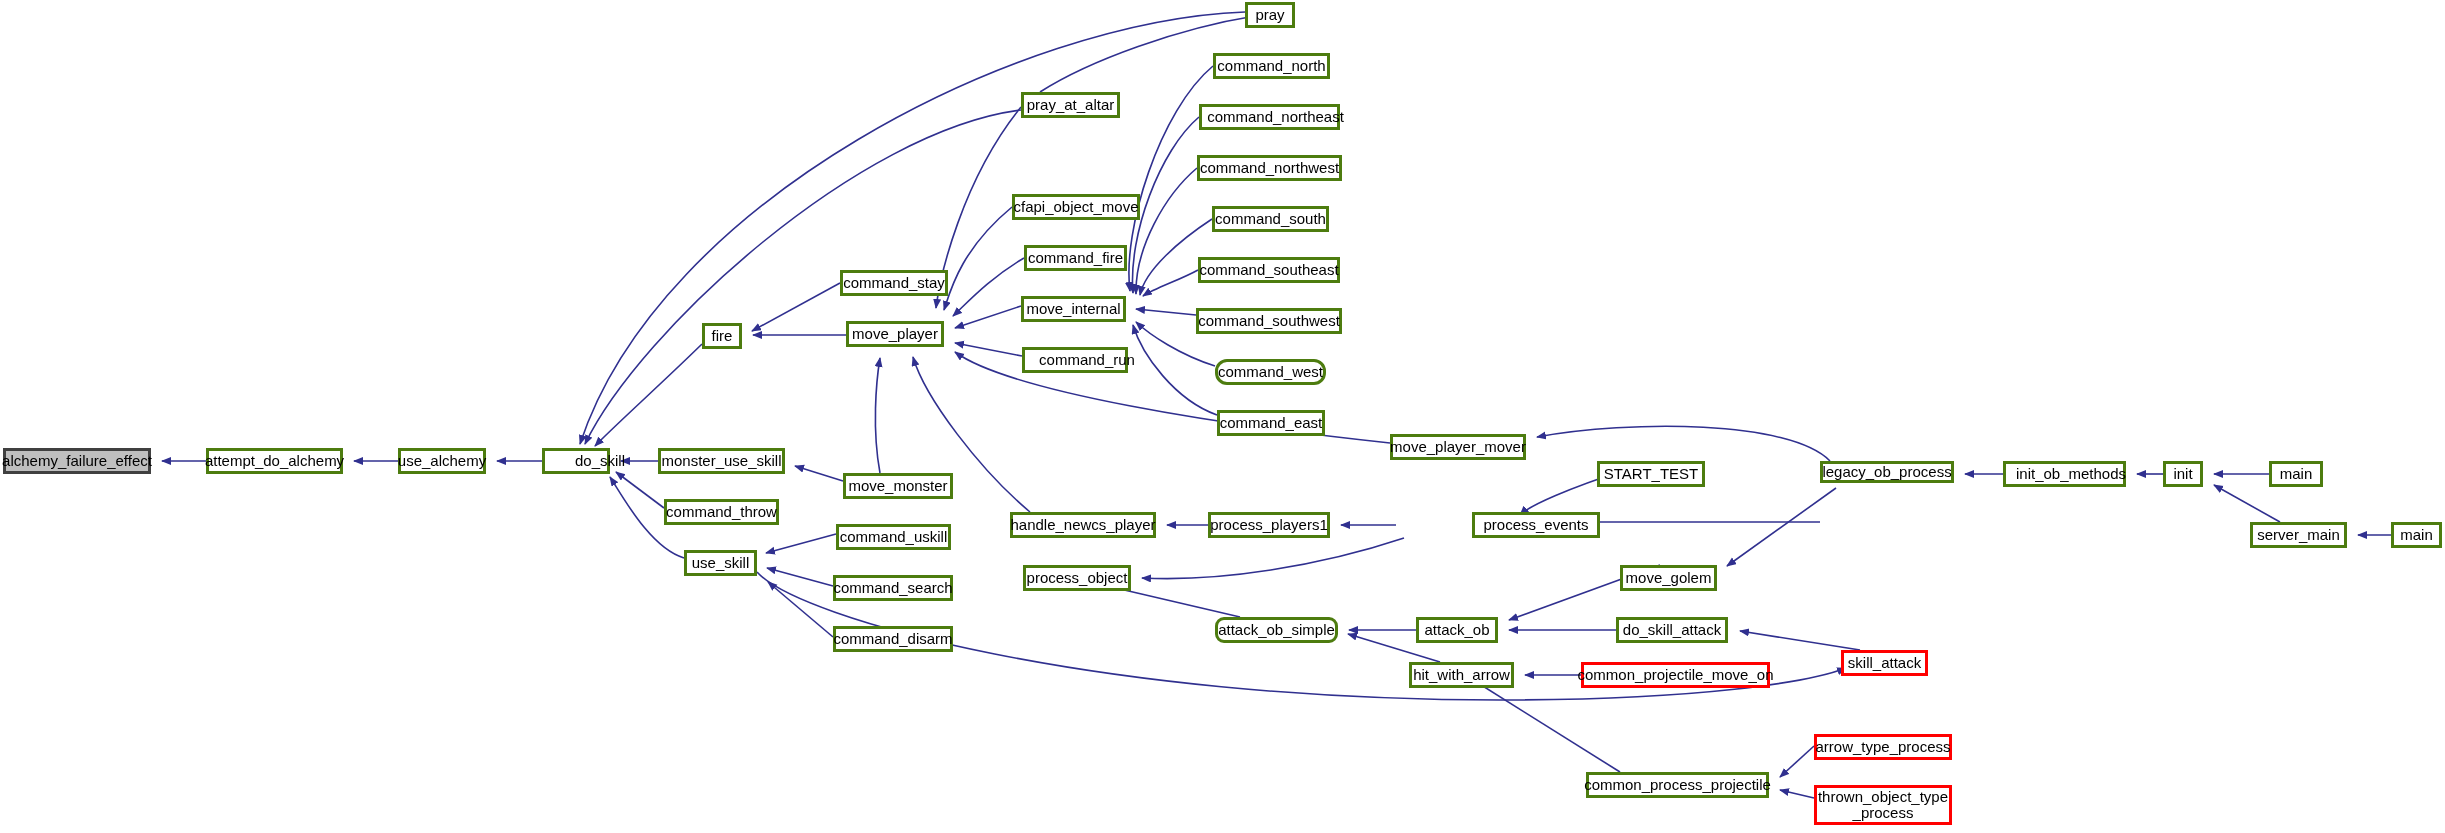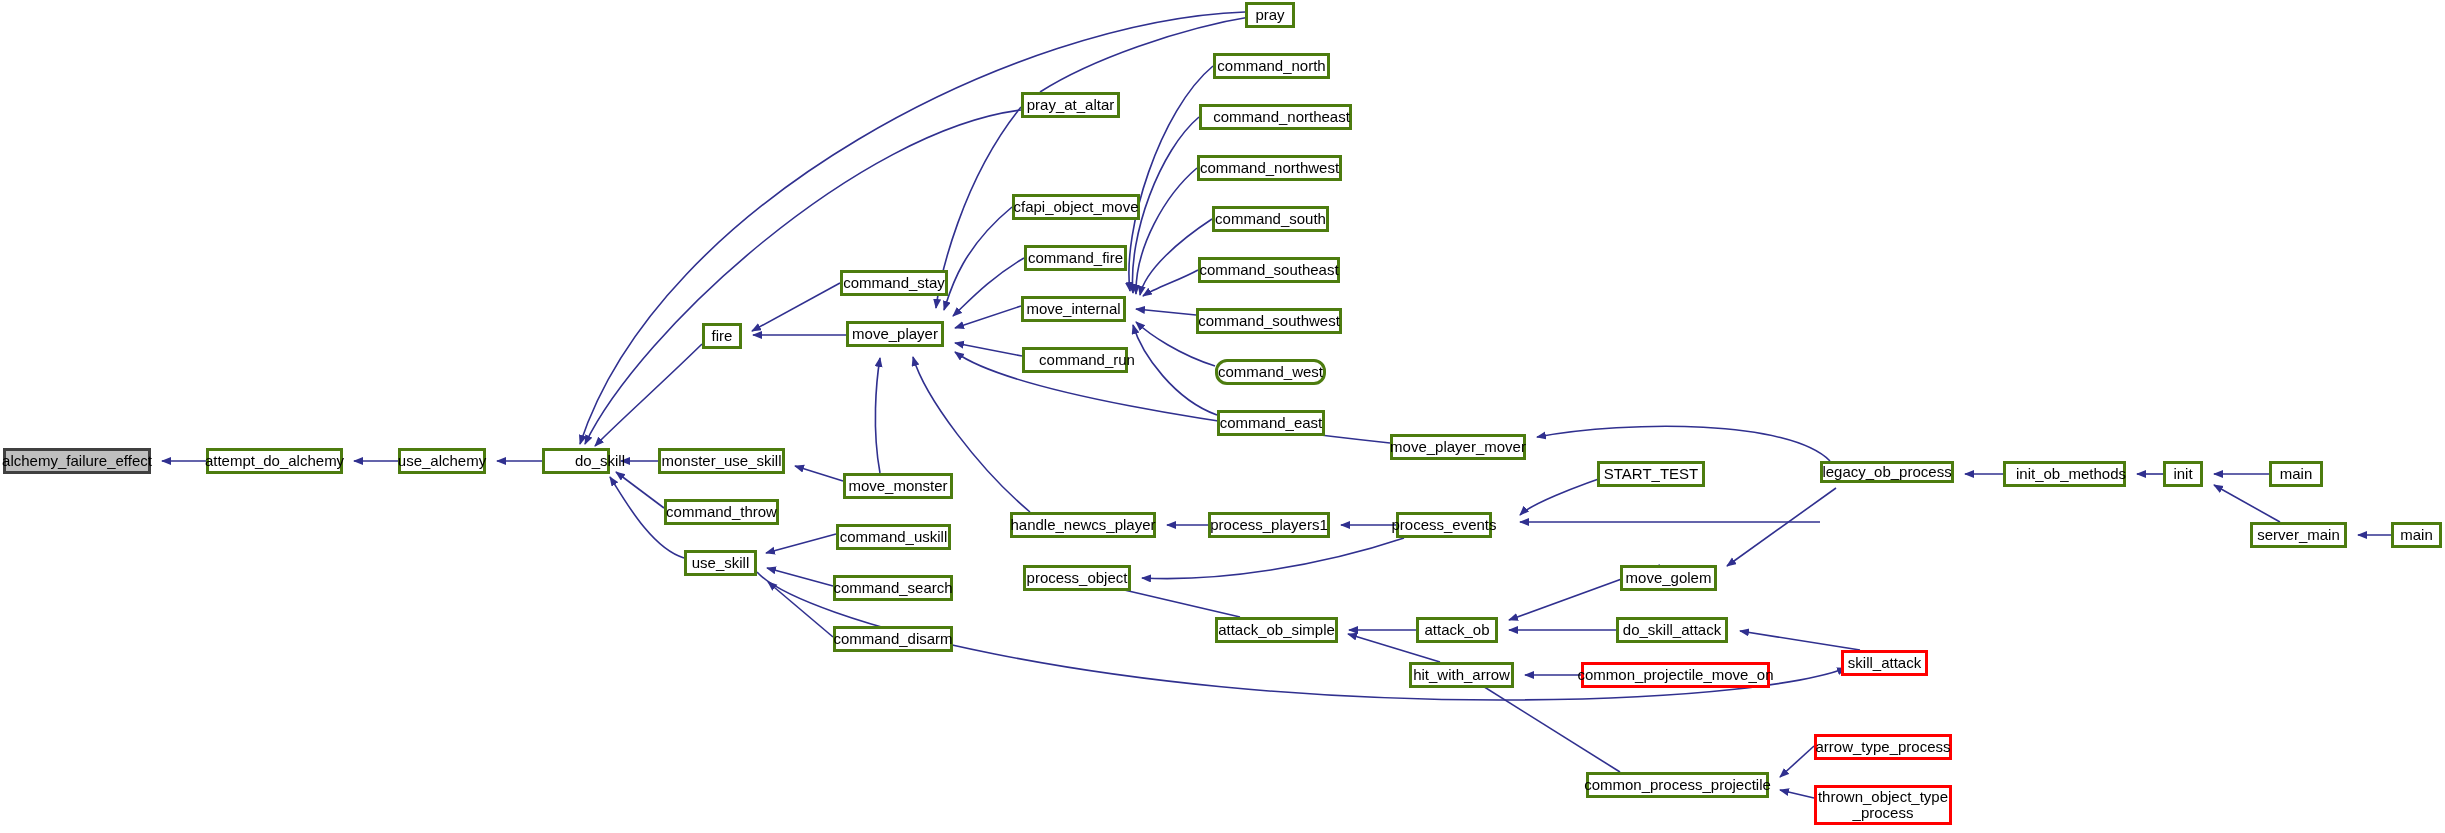--- a/index.html
+++ b/index.html
@@ -122,41 +122,41 @@
     <div class="node" style="left: 702px; top: 323px; width: 40px; height: 26px;">fire</div>
     <div class="node" style="left: 840px; top: 270px; width: 108px; height: 26px;">command_stay</div>
     <div class="node" style="left: 846px; top: 321px; width: 98px; height: 26px;">move_player</div>
     <div class="node" style="left: 1021px; top: 92px; width: 99px; height: 26px;">pray_at_altar</div>
     <div class="node" style="left: 1012px; top: 194px; width: 128px; height: 26px;">cfapi_object_move</div>
     <div class="node" style="left: 1024px; top: 245px; width: 103px; height: 26px;">command_fire</div>
     <div class="node" style="left: 1021px; top: 296px; width: 105px; height: 26px;">move_internal</div>
     <div class="node" style="left: 1022px; top: 347px; width: 106px; height: 26px; padding-left: 24px;">command_run</div>
     <div class="node" style="left: 1245px; top: 2px; width: 50px; height: 26px;">pray</div>
     <div class="node" style="left: 1213px; top: 53px; width: 117px; height: 26px;">command_north</div>
-    <div class="node" style="left: 1199px; top: 104px; width: 153px; height: 26px; padding-left: 12px;">command_northeast</div>
+    <div class="node" style="left: 1199px; top: 104px; width: 141px; height: 26px; padding-left: 12px;">command_northeast</div>
     <div class="node" style="left: 1197px; top: 155px; width: 145px; height: 26px;">command_northwest</div>
     <div class="node" style="left: 1212px; top: 206px; width: 117px; height: 26px;">command_south</div>
     <div class="node" style="left: 1198px; top: 257px; width: 142px; height: 26px;">command_southeast</div>
     <div class="node" style="left: 1196px; top: 308px; width: 146px; height: 26px;">command_southwest</div>
     <div class="node" style="left: 1215px; top: 359px; width: 111px; height: 26px; border-radius: 12px;">command_west</div>
     <div class="node" style="left: 1217px; top: 410px; width: 108px; height: 26px;">command_east</div>
     <div class="node" style="left: 1390px; top: 434px; width: 136px; height: 26px;">move_player_mover</div>
     <div class="node" style="left: 1010px; top: 512px; width: 146px; height: 26px;">handle_newcs_player</div>
     <div class="node" style="left: 1023px; top: 565px; width: 108px; height: 26px;">process_object</div>
     <div class="node" style="left: 1208px; top: 512px; width: 122px; height: 26px;">process_players1</div>
-    <div class="node" style="left: 1396px; top: 512px; width: 96px; height: 26px;">process_events</div>
+    <div class="node" style="left: 1472px; top: 512px; width: 128px; height: 26px;">process_events</div>
     <div class="node" style="left: 1597px; top: 461px; width: 108px; height: 26px;">START_TEST</div>
     <div class="node" style="left: 1820px; top: 461px; width: 134px; height: 22px; text-align: right;">legacy_ob_process</div>
     <div class="node" style="left: 2003px; top: 461px; width: 123px; height: 26px; padding-left: 13px;">init_ob_methods</div>
     <div class="node" style="left: 2163px; top: 461px; width: 40px; height: 26px;">init</div>
     <div class="node" style="left: 2269px; top: 461px; width: 54px; height: 26px;">main</div>
     <div class="node" style="left: 2250px; top: 522px; width: 97px; height: 26px;">server_main</div>
     <div class="node" style="left: 2391px; top: 522px; width: 51px; height: 26px;">main</div>
     <div class="node" style="left: 1620px; top: 565px; width: 97px; height: 26px;">move_golem</div>
-    <div class="node" style="left: 1215px; top: 617px; width: 123px; height: 26px;">attack_ob_simple</div>
+    <div class="node" style="left: 1215px; top: 617px; width: 123px; height: 26px; border-radius: 9px;">attack_ob_simple</div>
     <div class="node" style="left: 1416px; top: 617px; width: 82px; height: 26px;">attack_ob</div>
     <div class="node" style="left: 1616px; top: 617px; width: 112px; height: 26px;">do_skill_attack</div>
     <div class="node red" style="left: 1841px; top: 650px; width: 87px; height: 26px;">skill_attack</div>
     <div class="node" style="left: 1409px; top: 662px; width: 105px; height: 26px;">hit_with_arrow</div>
     <div class="node red" style="left: 1581px; top: 662px; width: 189px; height: 26px;">common_projectile_move_on</div>
     <div class="node" style="left: 1586px; top: 772px; width: 183px; height: 26px;">common_process_projectile</div>
     <div class="node red" style="left: 1814px; top: 734px; width: 138px; height: 26px;">arrow_type_process</div>
     <div class="node red" style="left: 1814px; top: 785px; width: 138px; height: 40px;">thrown_object_type
 _process</div>
   </div>

